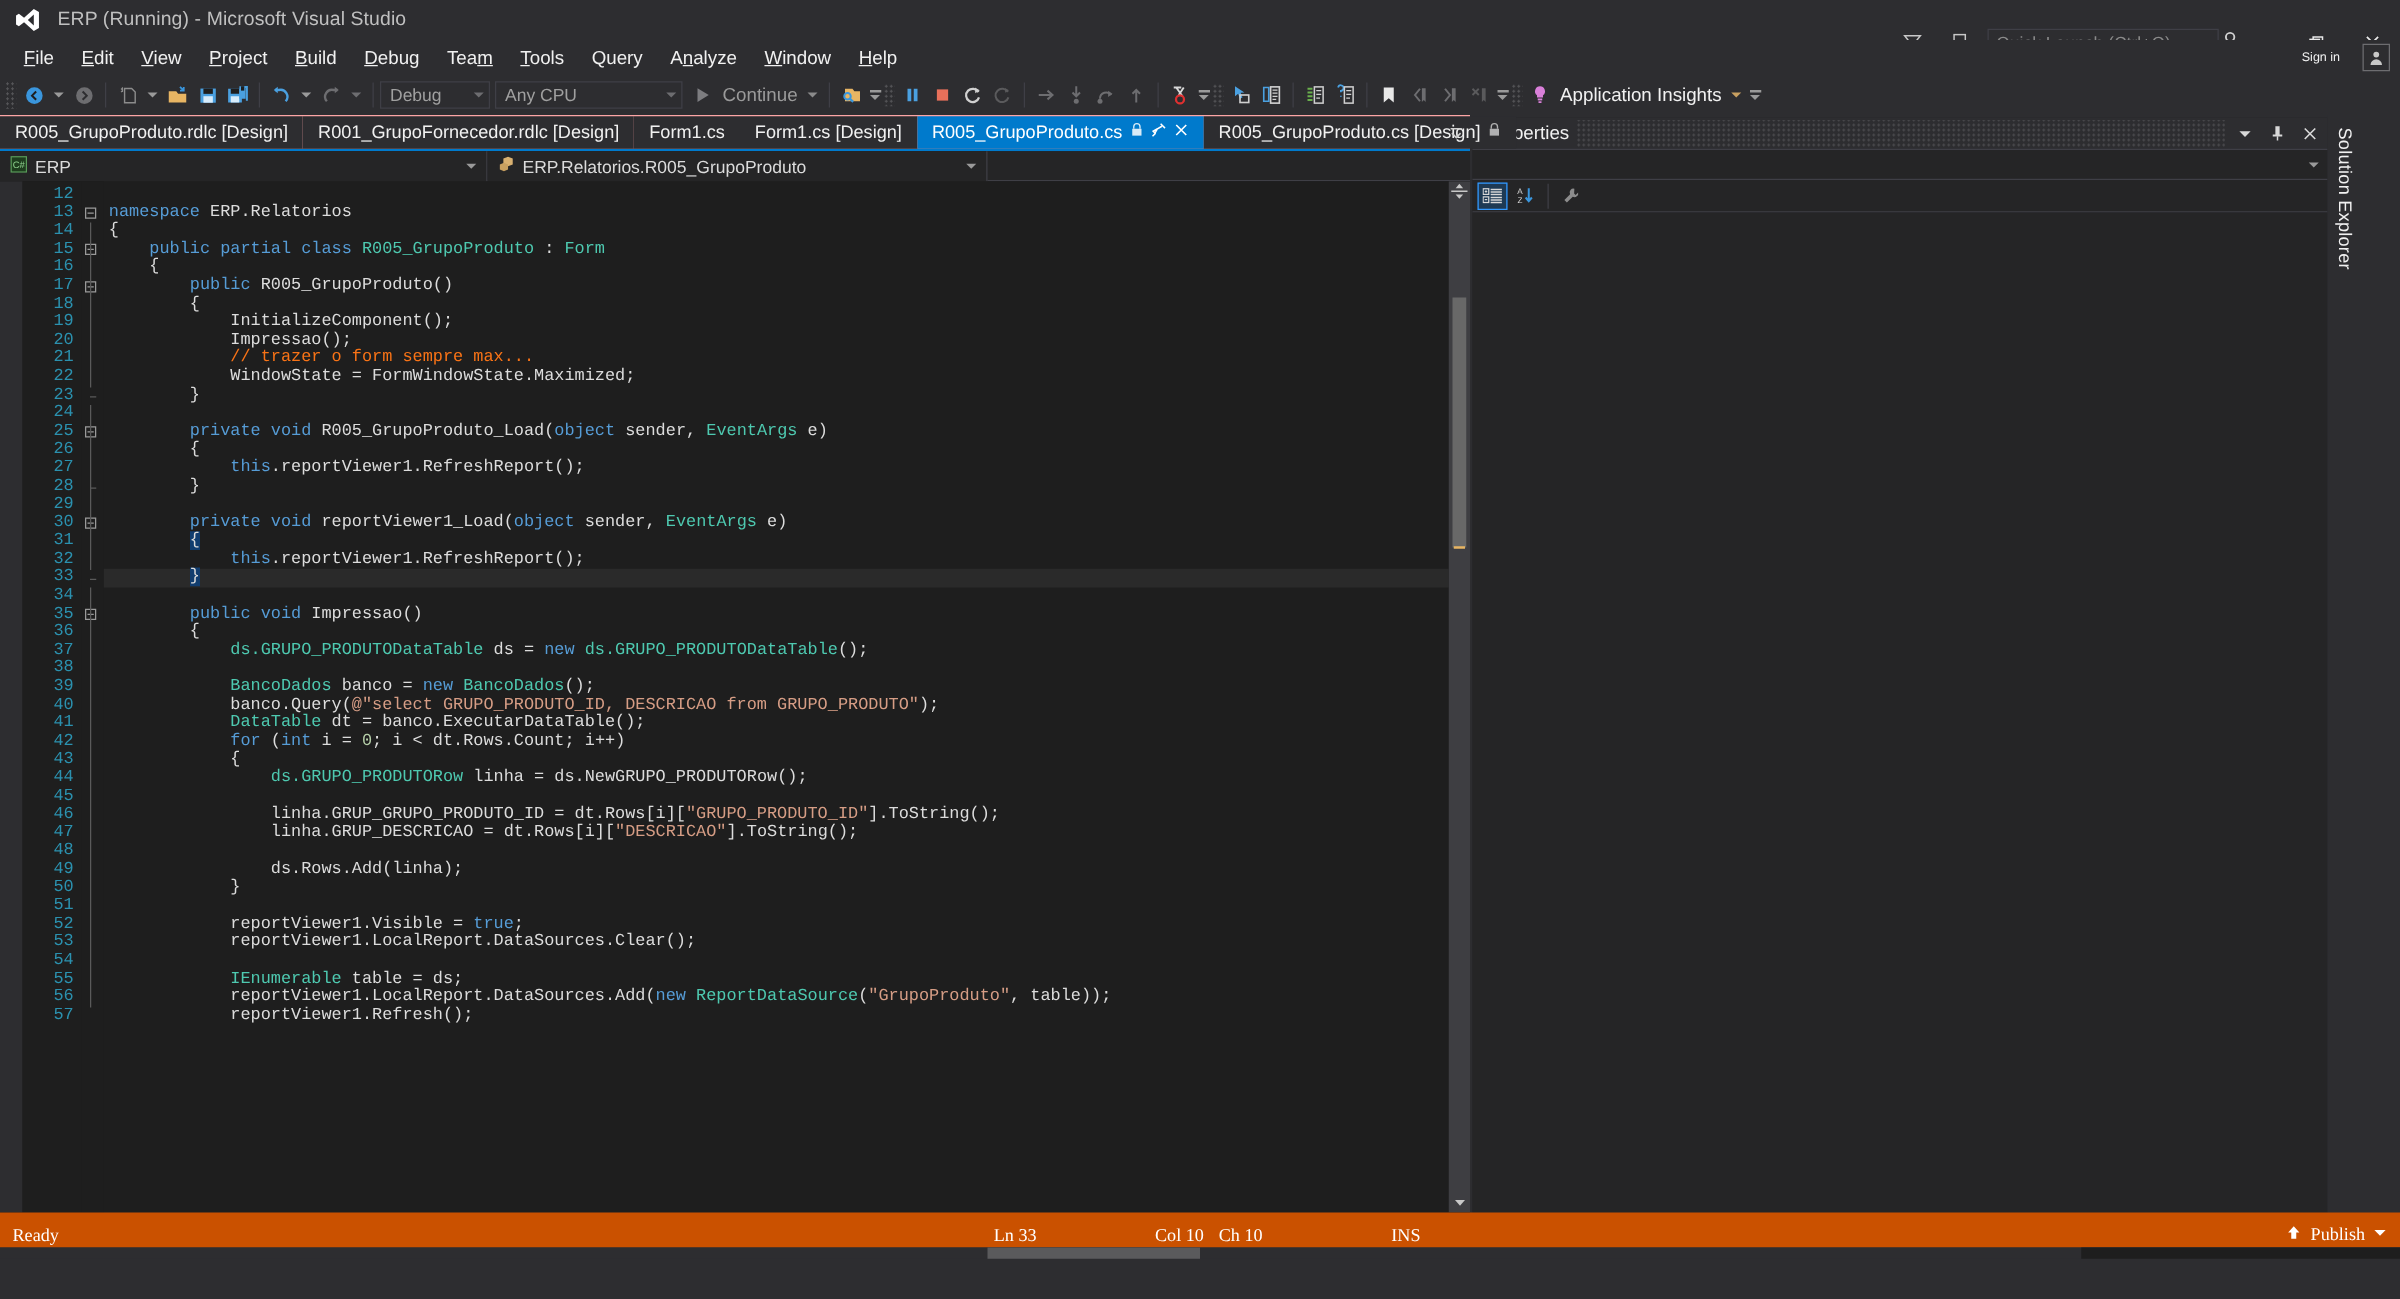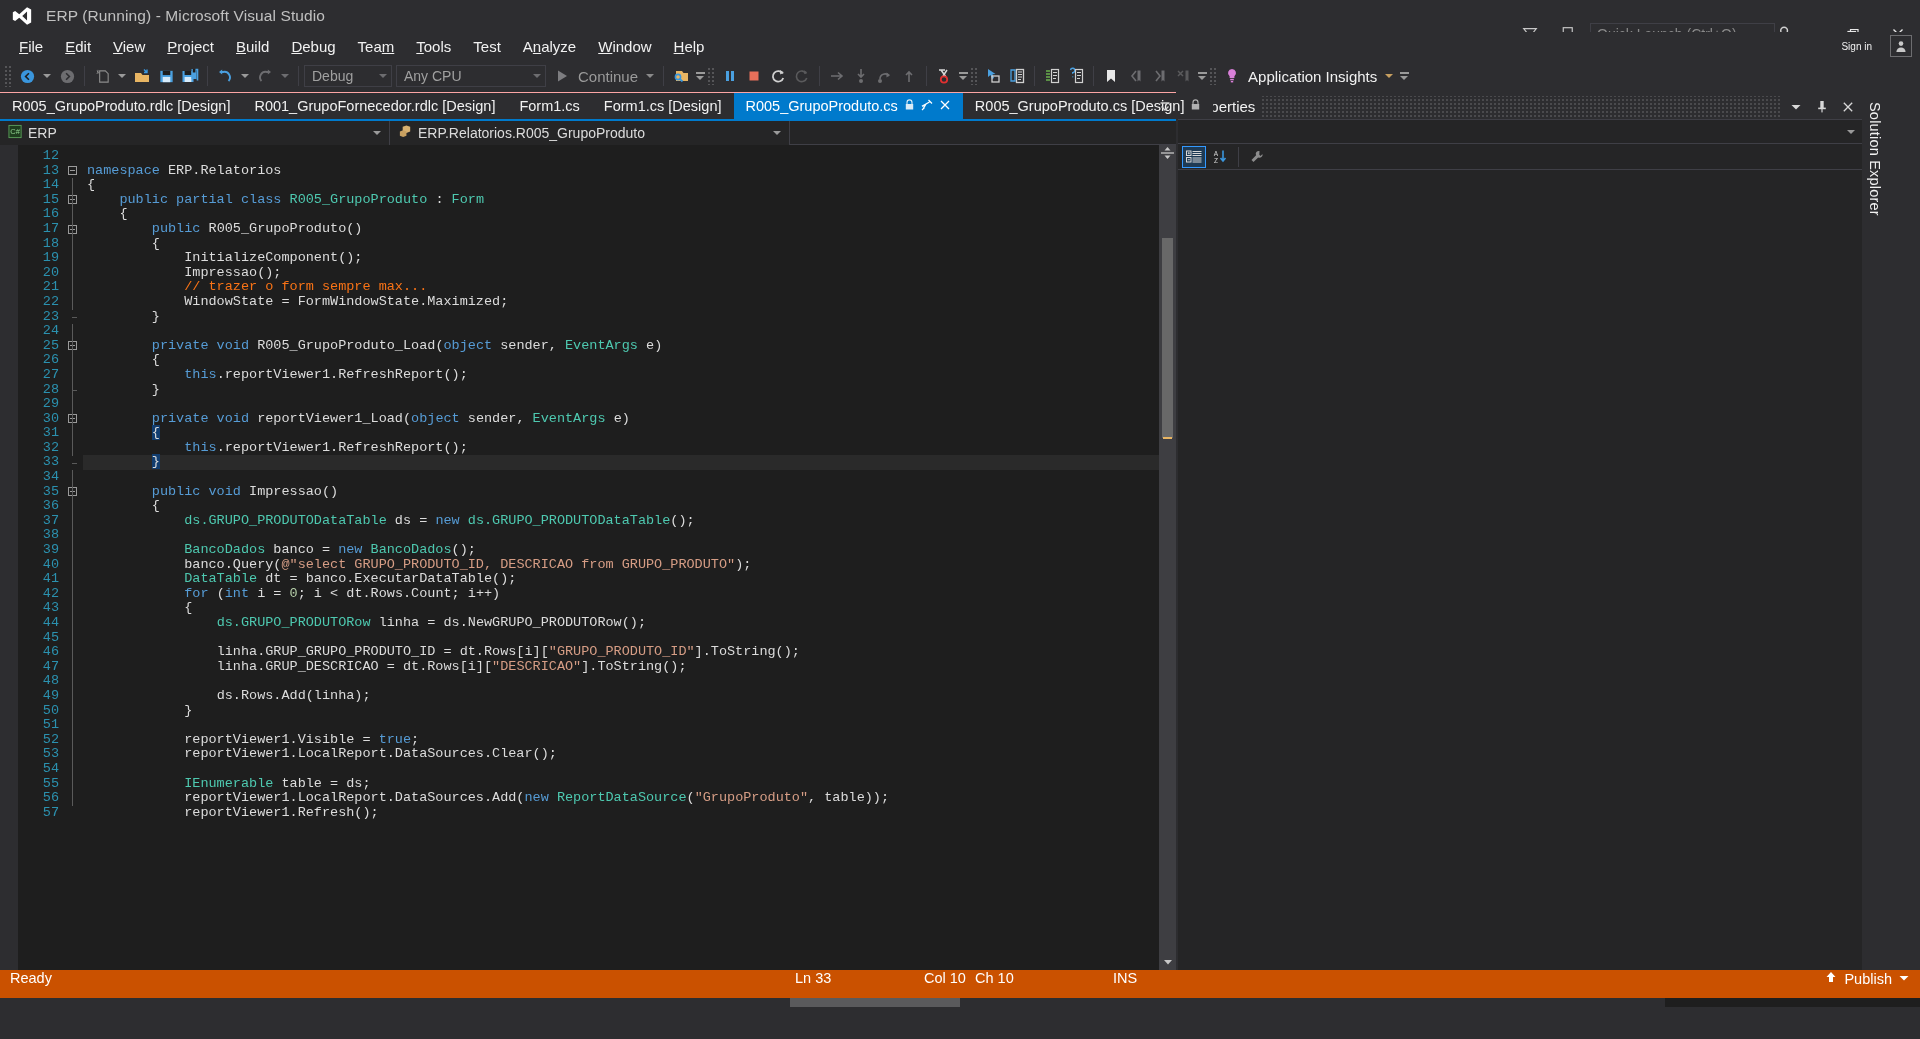--- a/index.html
+++ b/index.html
@@ -185,22 +185,22 @@
     width: 26px; background: #2d2d30; display:flex; align-items:flex-start; justify-content:center;
     padding-top: 10px;
   }
   #se-label {
     color:#f1f1f1; font-size: 14.5px; white-space: nowrap;
     writing-mode: vertical-rl; letter-spacing: .2px;
   }
 
   
   #statusbar {
-    height: 28px; background: #ca5100; display:flex; align-items:flex-start;
-    color:#ffffff; font-size: 14.5px; position: relative;
+    height: 28px; background: #ca5100; display:flex; align-items:flex-end;
+    color:#ffffff; font-size: 14.5px; position: relative; font-family: Liberation Serif, serif;
   }
   #status-ready { padding-left: 10px; }
   .status-cell { position: absolute; }
   #st-ln { left: 795px; } #st-col { left: 924px; } #st-ch { left: 975px; } #st-ins { left: 1113px; }
   #status-right { position:absolute; right: 10px; display:flex; align-items:center; gap:6px; }
   #publish-text { color:#fff; font-size:14.5px; }
 
   
   #bottomstrip { height: 9px; background: #2d2d30; position: relative; }
   #bs-thumb { position:absolute; left: 790px; top:0; width: 170px; height: 9px; background:#5a5a5c; }
@@ -260,21 +260,21 @@
 
 <div id="menubar">
   <div class="menu-item"><u>F</u>ile</div>
   <div class="menu-item"><u>E</u>dit</div>
   <div class="menu-item"><u>V</u>iew</div>
   <div class="menu-item"><u>P</u>roject</div>
   <div class="menu-item"><u>B</u>uild</div>
   <div class="menu-item"><u>D</u>ebug</div>
   <div class="menu-item">Tea<u>m</u></div>
   <div class="menu-item"><u>T</u>ools</div>
-  <div class="menu-item">Test</div>
+  <div class="menu-item">Query</div>
   <div class="menu-item">A<u>n</u>alyze</div>
   <div class="menu-item"><u>W</u>indow</div>
   <div class="menu-item"><u>H</u>elp</div>
 
   <div id="menu-right">
     <div id="signin">Sign in</div>
     <div id="account-box">
       <svg width="14" height="14" viewBox="0 0 14 14">
         <circle cx="7" cy="4.6" r="2.3" fill="#c8c8c8"></circle>
         <path d="M2.4 13 a4.6 4.6 0 0 1 9.2 0z" fill="#c8c8c8"></path>

